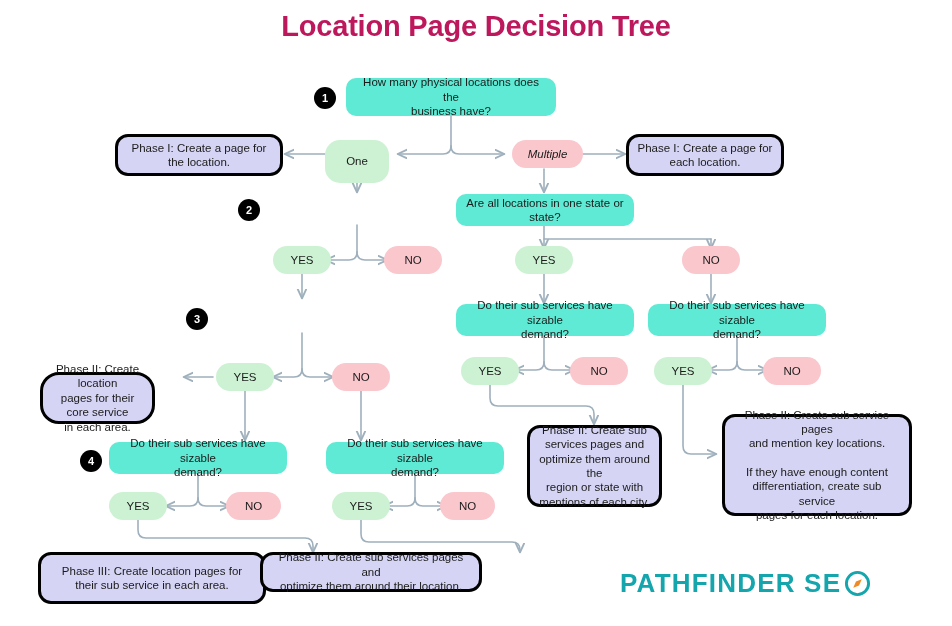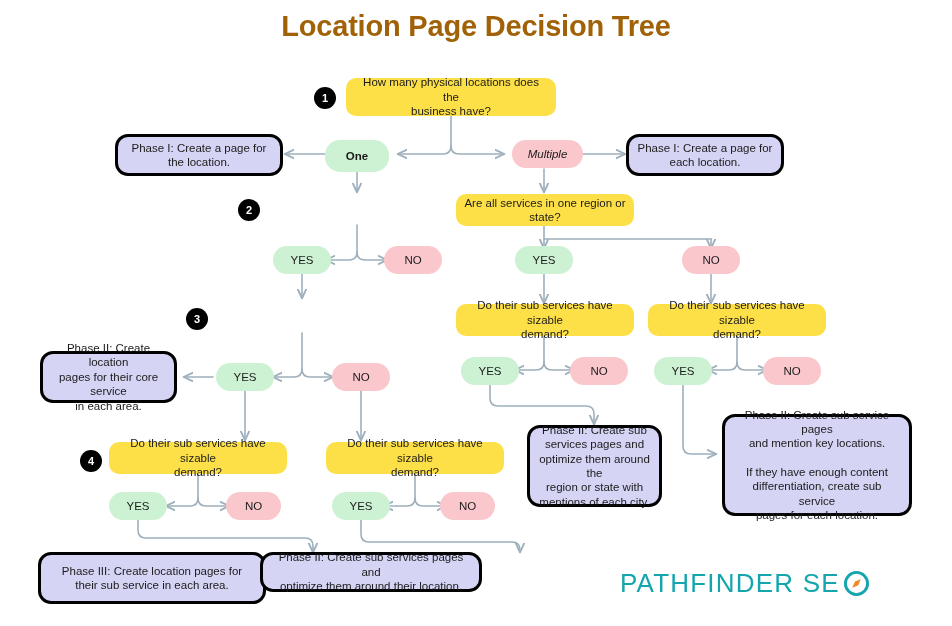--- a/index.html
+++ b/index.html
@@ -9,38 +9,38 @@
     background:#ffffff;
     font-family:"Liberation Sans","DejaVu Sans",sans-serif;
     overflow:hidden;
     position:relative;
   }
   #canvas{position:absolute;left:0;top:0;width:952px;height:626px;}
 
   #page-title{
     position:absolute;left:0;top:10px;width:952px;
     text-align:center;
-    font-size:29px;font-weight:bold;color:#a16207;
+    font-size:29px;font-weight:bold;color:#be185d;
     letter-spacing:-0.2px;
   }
 
   svg#wires{position:absolute;left:0;top:0;width:952px;height:626px;pointer-events:none;}
 
   .node{
     position:absolute;
     box-sizing:border-box;
     display:flex;align-items:center;justify-content:center;
     text-align:center;
     color:#1b1b1b;
     line-height:1.25;
     white-space:pre-line;
   }
   
   .q{
-    background:#fde047;
+    background:#5eead4;
     border-radius:10px;
     font-size:11.5px;
     padding:4px 8px;
   }
   
   .pill{
     border-radius:15px;
     font-size:11.5px;
   }
   .yes{background:#cdf2d3;}
@@ -63,21 +63,21 @@
     display:flex;align-items:center;justify-content:center;
     font-size:11px;font-weight:bold;
   }
 
   
   #logo{
     position:absolute;left:620px;top:568px;
     display:flex;align-items:center;
   }
   #logo-text{
-    font-size:26px;font-weight:normal;color:#14a5ad;
+    font-size:26px;font-weight:bold;color:#14a5ad;
     letter-spacing:1.2px;
   }
   #logo-mark{margin-left:3px;display:block;}
 </style>
 </head>
 <body>
 
 <div id="canvas">
 
   <div id="page-title">Location Page Decision Tree</div>
@@ -155,41 +155,41 @@
   </svg>
 
   <div class="badge" style="left:314px;top:87px;">1</div>
   <div class="badge" style="left:238px;top:199px;">2</div>
   <div class="badge" style="left:186px;top:308px;">3</div>
   <div class="badge" style="left:80px;top:450px;">4</div>
 
   <div class="node q" style="left:346px;top:78px;width:210px;height:38px;">How many physical locations does the
 business have?</div>
 
-  <div class="node pill yes" style="left:325px;top:140px;width:64px;height:32px;font-weight:bold;">One</div>
+  <div class="node pill yes" style="left:325px;top:140px;width:64px;height:43px;">One</div>
   <div class="node pill no" style="left:512px;top:140px;width:71px;height:28px;font-style:italic;">Multiple</div>
   <div class="node out" style="left:115px;top:134px;width:168px;height:42px;">Phase I: Create a page for
 the location.</div>
   <div class="node out" style="left:626px;top:134px;width:158px;height:42px;">Phase I: Create a page for
 each location.</div>
 
-  <div class="node q" style="left:456px;top:194px;width:178px;height:32px;">Are all services in one region or
+  <div class="node q" style="left:456px;top:194px;width:178px;height:32px;">Are all locations in one state or
 state?</div>
 
   <div class="node pill yes" style="left:273px;top:246px;width:58px;height:28px;">YES</div>
   <div class="node pill no" style="left:384px;top:246px;width:58px;height:28px;">NO</div>
   <div class="node pill yes" style="left:515px;top:246px;width:58px;height:28px;">YES</div>
   <div class="node pill no" style="left:682px;top:246px;width:58px;height:28px;">NO</div>
 
   <div class="node q" style="left:456px;top:304px;width:178px;height:32px;">Do their sub services have sizable
 demand?</div>
   <div class="node q" style="left:648px;top:304px;width:178px;height:32px;">Do their sub services have sizable
 demand?</div>
 
-  <div class="node out" style="left:40px;top:351px;width:137px;height:52px;">Phase II: Create location
+  <div class="node out" style="left:40px;top:372px;width:115px;height:52px;border-radius:19px;">Phase II: Create location
 pages for their core service
 in each area.</div>
   <div class="node pill yes" style="left:216px;top:363px;width:58px;height:28px;">YES</div>
   <div class="node pill no" style="left:332px;top:363px;width:58px;height:28px;">NO</div>
   <div class="node pill yes" style="left:461px;top:357px;width:58px;height:28px;">YES</div>
   <div class="node pill no" style="left:570px;top:357px;width:58px;height:28px;">NO</div>
   <div class="node pill yes" style="left:654px;top:357px;width:58px;height:28px;">YES</div>
   <div class="node pill no" style="left:763px;top:357px;width:58px;height:28px;">NO</div>
 
   <div class="node q" style="left:109px;top:442px;width:178px;height:32px;">Do their sub services have sizable

